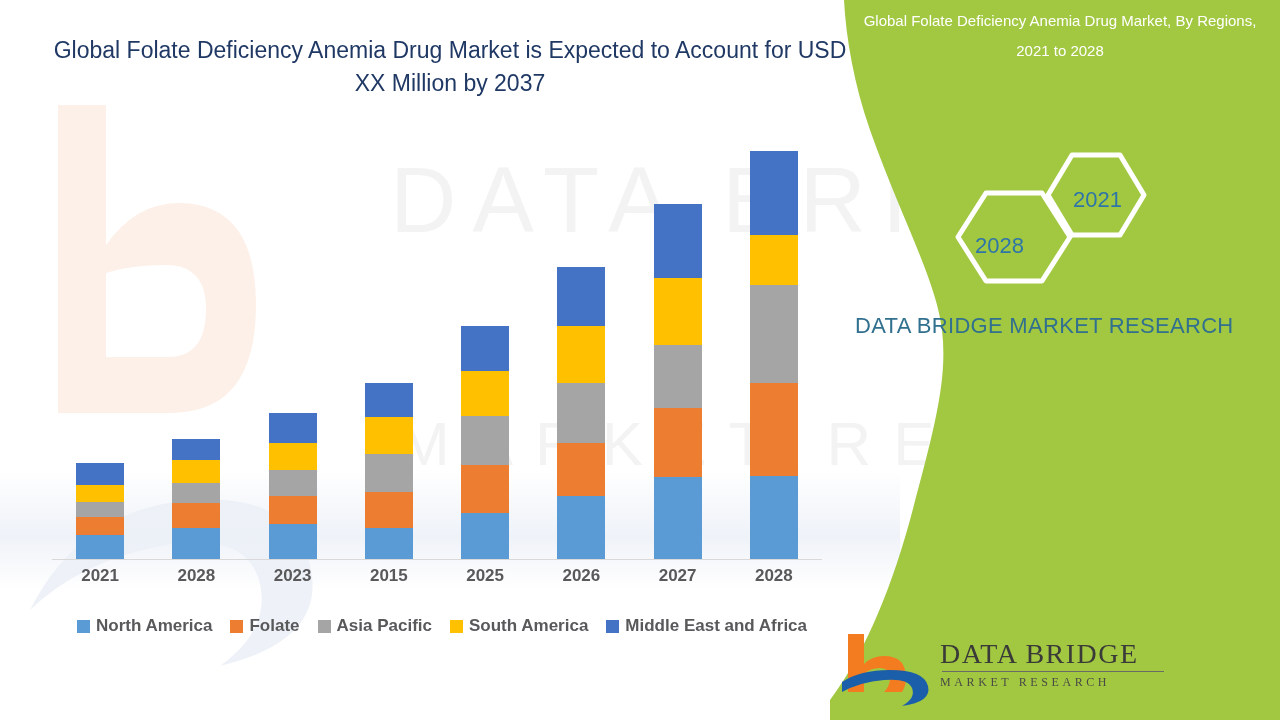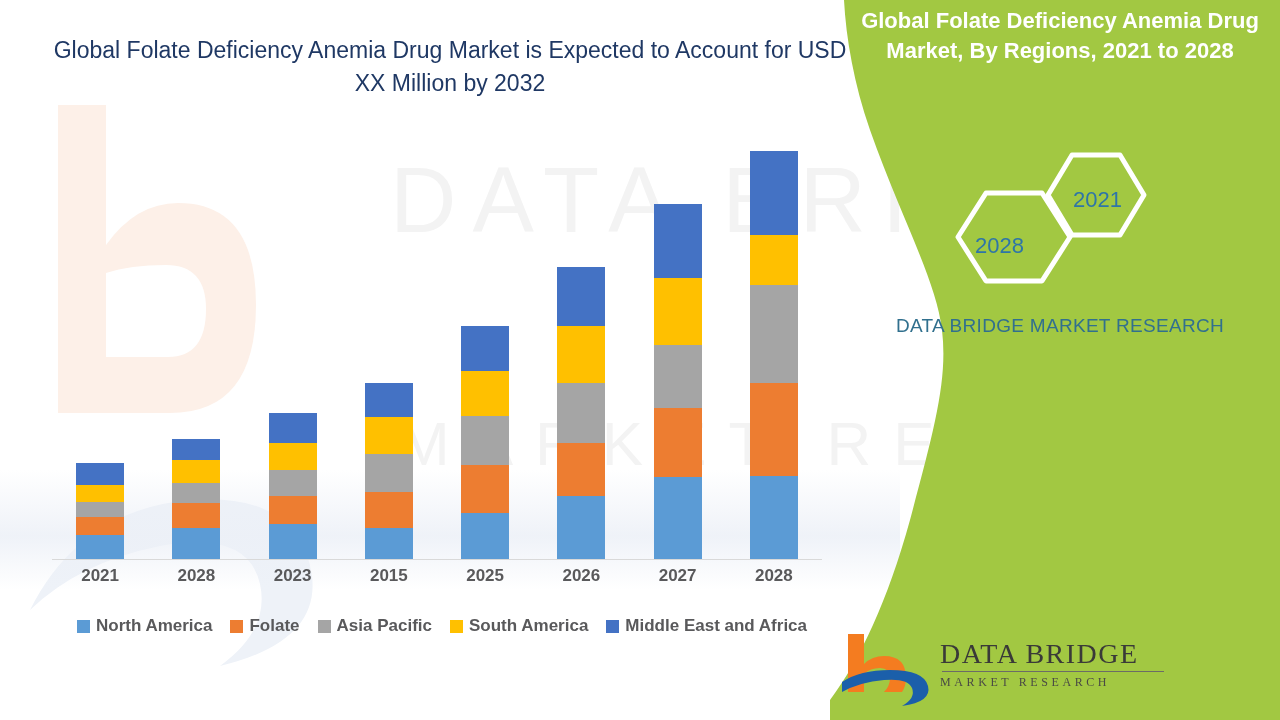--- a/index.html
+++ b/index.html
@@ -173,24 +173,24 @@
     position: absolute;
     right: 0; top: 0;
     width: 450px; height: 720px;
   }
 
   .panel-title {
     position: absolute;
     left: 30px; top: 6px;
     width: 400px;
     text-align: center;
-    font-size: 22px;
+    font-size: 15px;
     line-height: 30px;
     color: #FFFFFF;
-    font-weight: 700;
+    font-weight: 400;
   }
 
   
   .hex-wrap {
     position: absolute;
     left: 110px; top: 145px;
     width: 230px; height: 145px;
   }
   .hex-label {
     position: absolute;
@@ -198,22 +198,21 @@
     color: #2E75A8;
     font-weight: 400;
   }
   .hex-label-2021 { left: 133px; top: 42px; }
   .hex-label-2028 { left: 35px; top: 88px; }
 
   .brand-text {
     position: absolute;
     left: 25px; top: 310px;
     width: 410px;
-    text-align: center;
-    font-size: 19px;
+    font-size: 22px;
     line-height: 32px;
     color: #31708E;
     letter-spacing: 0.3px;
   }
 
   
   .logo-block {
     position: absolute;
     left: 10px; top: 630px;
     width: 430px; height: 80px;
@@ -260,21 +259,21 @@
     </svg>
     <svg class="wm-swoosh" viewBox="0 0 300 300">
       <path d="M10 230 Q60 130 170 120 Q280 112 292 196 Q300 262 200 286 Q250 250 240 204 Q228 150 140 166 Q60 182 10 230 Z" fill="#EEF2F8"></path>
     </svg>
 
     <div class="wm-band"></div>
 
     <div class="wm-text wm-text-1">DATA BRIDGE</div>
     <div class="wm-text wm-text-2">MARKET RESEARCH</div>
 
-    <div class="chart-title">Global Folate Deficiency Anemia Drug Market is Expected to Account for USD XX Million by 2032</div>
+    <div class="chart-title">Global Folate Deficiency Anemia Drug Market is Expected to Account for USD XX Million by 2037</div>
 
     <div class="chart-area">
       <div class="bars-row" id="bars-row">
           <div class="bar-col">
             <div class="bar-stack">
               <div class="seg" style="height: 24.09px; background: rgb(91, 155, 213);"></div>
               <div class="seg" style="height: 17.52px; background: rgb(237, 125, 49);"></div>
               <div class="seg" style="height: 15.33px; background: rgb(165, 165, 165);"></div>
               <div class="seg" style="height: 17.52px; background: rgb(255, 192, 0);"></div>
               <div class="seg" style="height: 21.9px; background: rgb(68, 114, 196);"></div>

